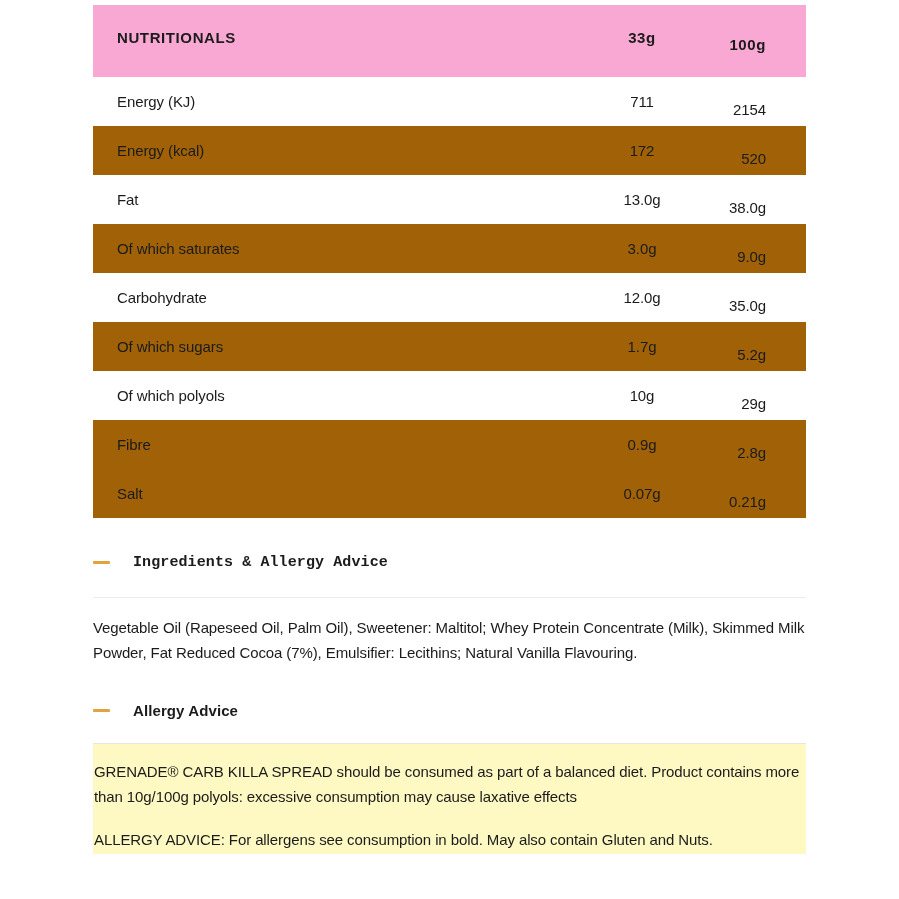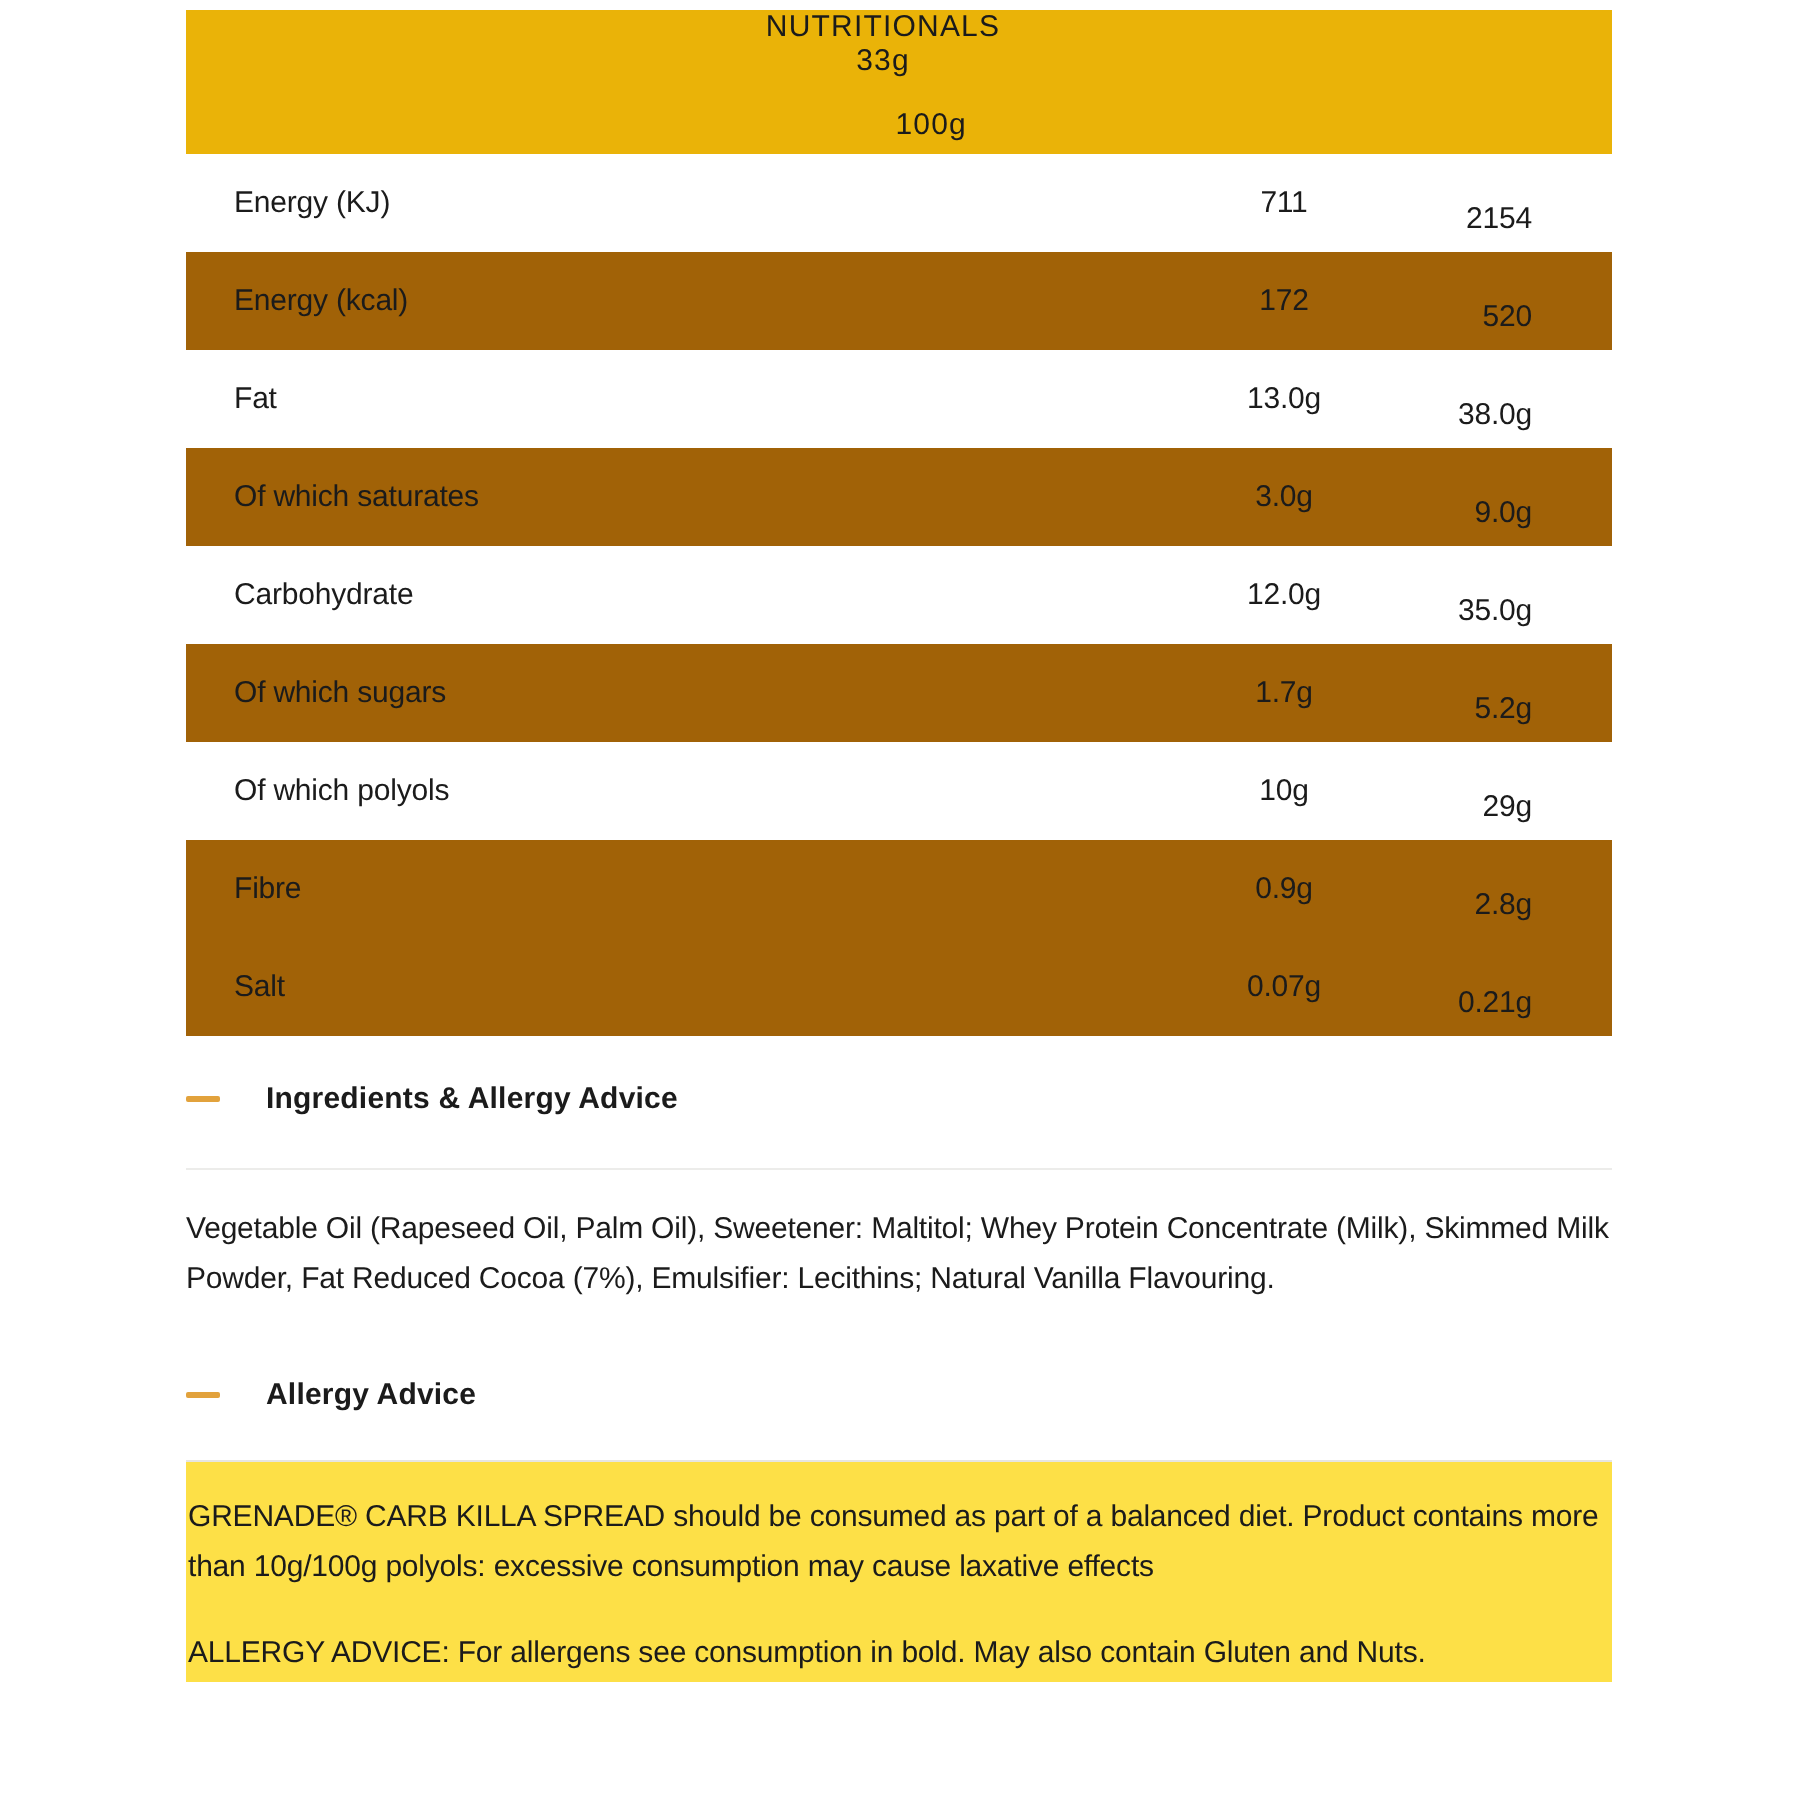--- a/index.html
+++ b/index.html
@@ -23,38 +23,37 @@
     display: flex;
     align-items: center;
     height: 49px;
     padding: 0 40px 0 24px;
     font-size: 15px;
     letter-spacing: -0.1px;
   }
   .n-row.head {
     height: 72px;
     padding-bottom: 8px;
-    background: #eab308;
-    font-weight: normal;
+    background: #f9a8d4;
+    font-weight: bold;
     letter-spacing: 0.6px;
-    flex-direction: column;
   }
   .n-row.alt { background: #a16207; }
   .n-label { flex: 1; text-align: left; }
   .n-col1 { width: 80px; text-align: center; }
   .n-col2 { width: 84px; text-align: right; margin-top: 15px; }
 
   
   .acc-head {
     display: flex;
     align-items: center;
     height: 20px;
     cursor: pointer;
   }
-  .acc-head.first { margin-top: 21px; }
+  .acc-head.first { margin-top: 34px; font-family: Liberation Mono, monospace; }
   .acc-head.second { margin-top: 10px; }
   .minus-dash {
     width: 17px;
     height: 3px;
     background: #e2a23c;
     border-radius: 1px;
     margin-right: 23px;
     flex: 0 0 auto;
   }
   .acc-title {
@@ -73,21 +72,21 @@
   .para {
     font-size: 15px;
     line-height: 25px;
     letter-spacing: -0.1px;
   }
   .ingredients { margin-top: 17px; min-height: 75px; }
 
   .advice-block {
     margin-top: 23px;
     height: 111px;
-    background: #fde047;
+    background: #fef9c3;
     border-top: 1px solid #e6e5e2;
     padding: 15px 2px 0 1px;
   }
   .advice-block .para + .para { margin-top: 18px; }
 
   b { font-weight: normal; }
 </style>
 </head>
 <body>
 

